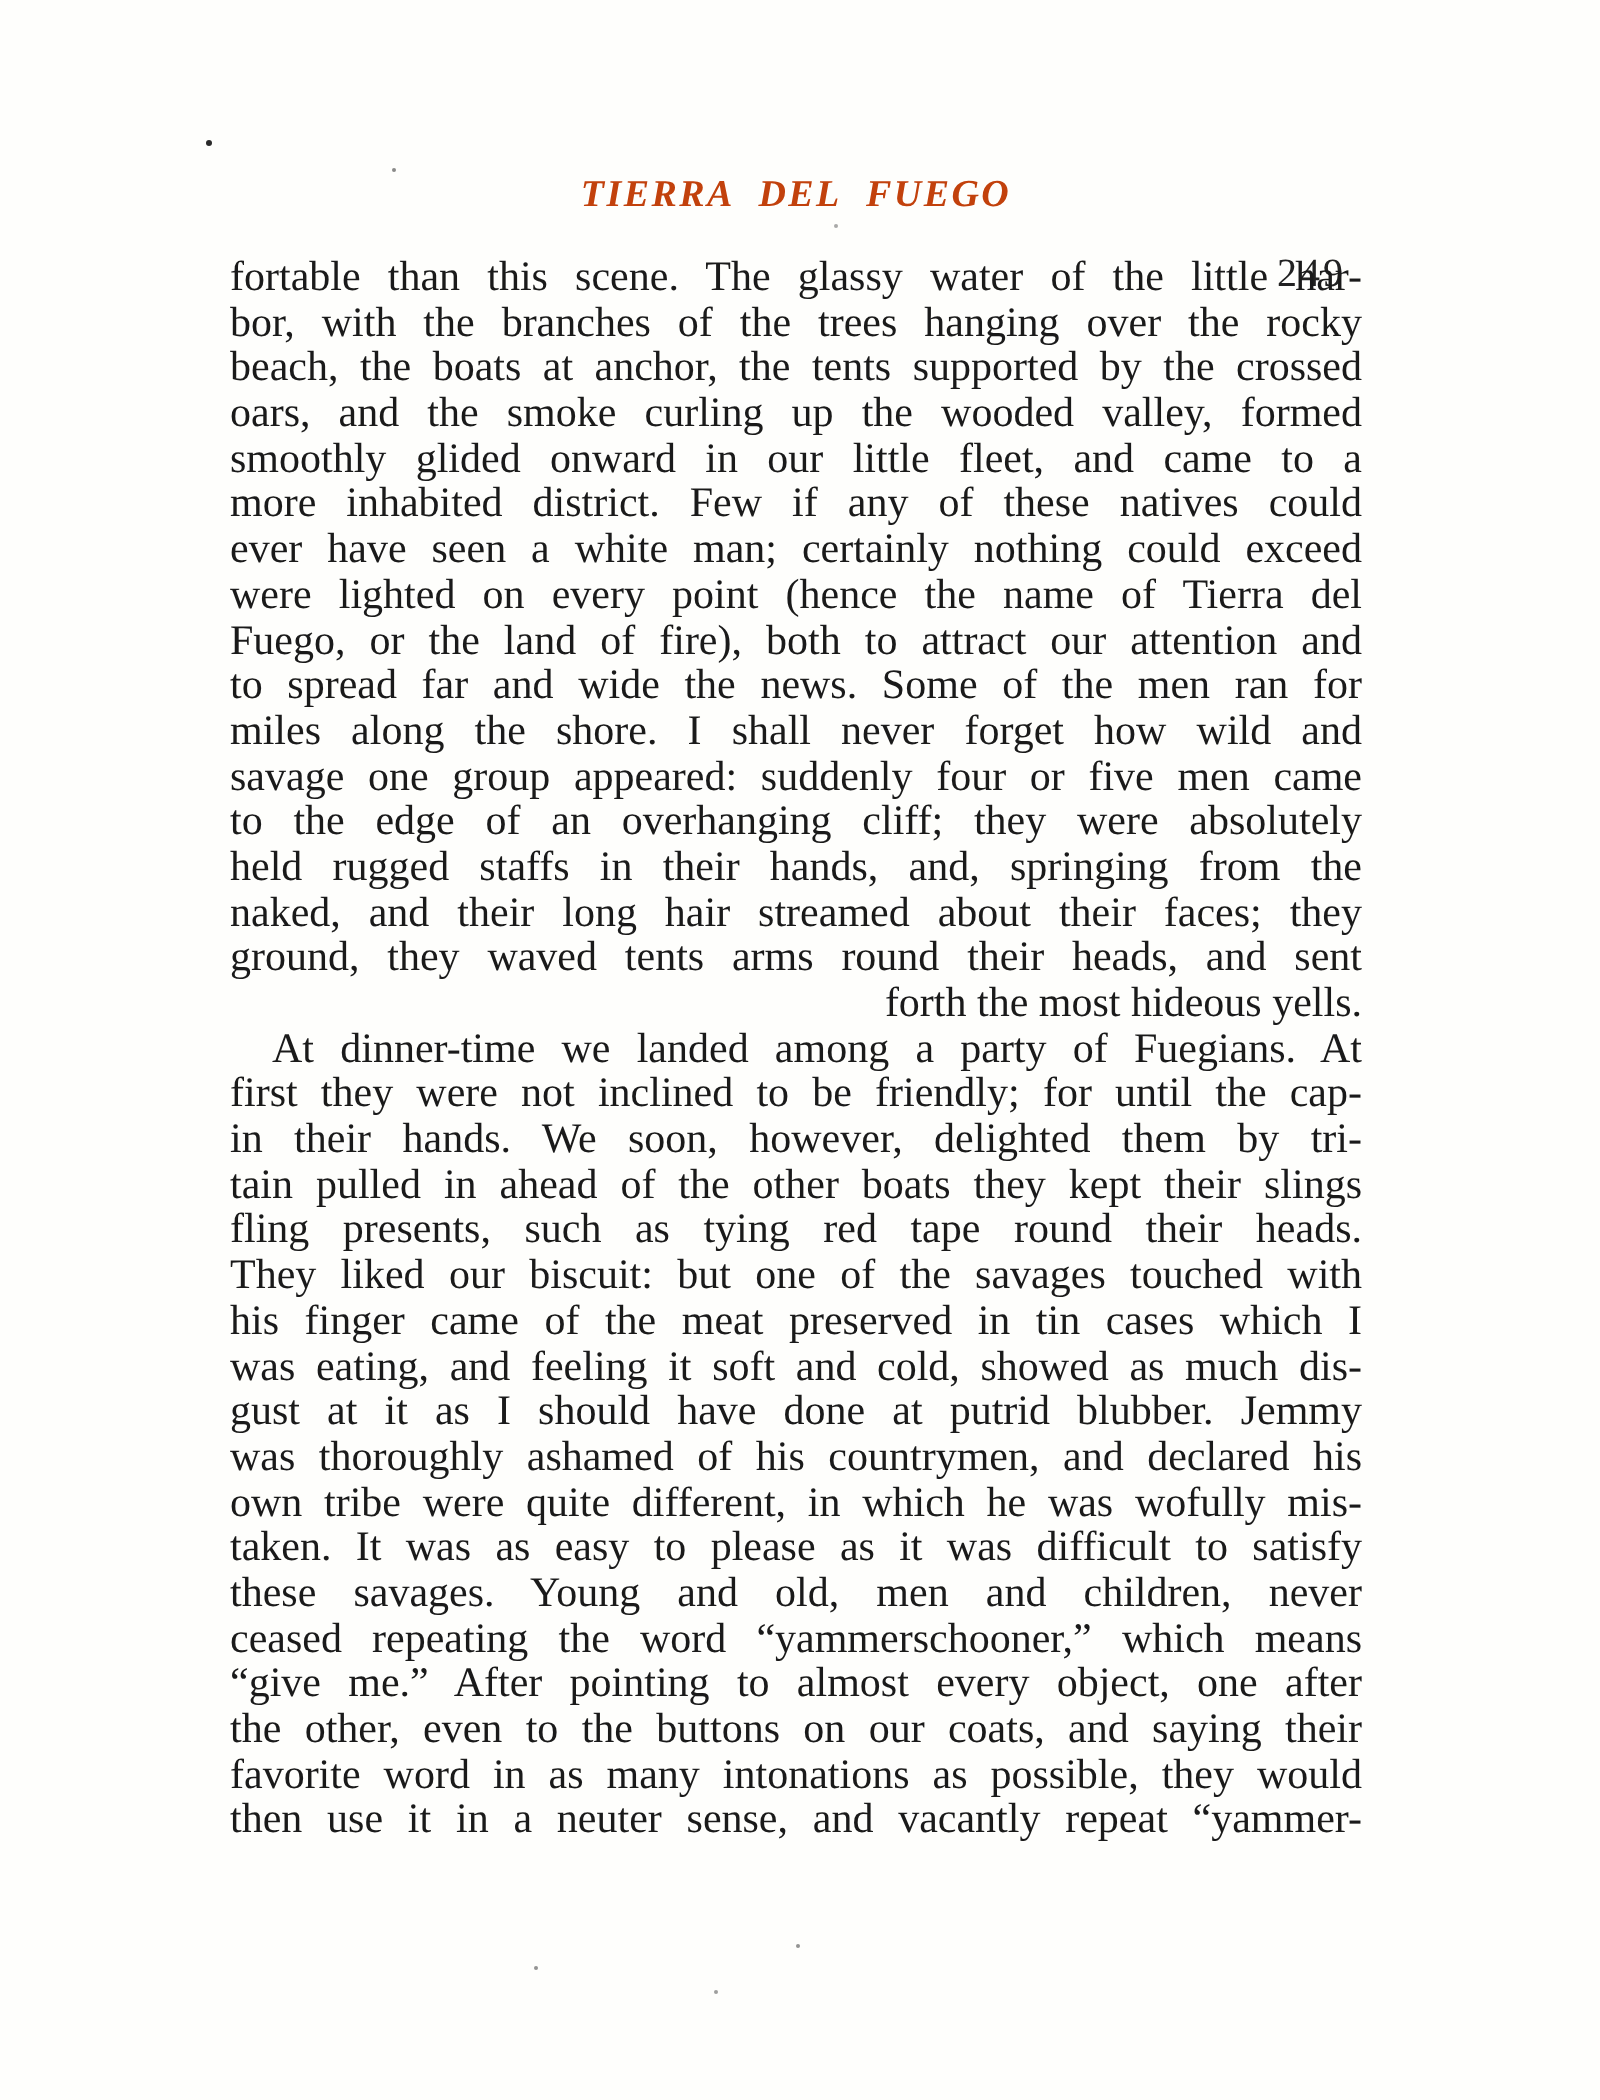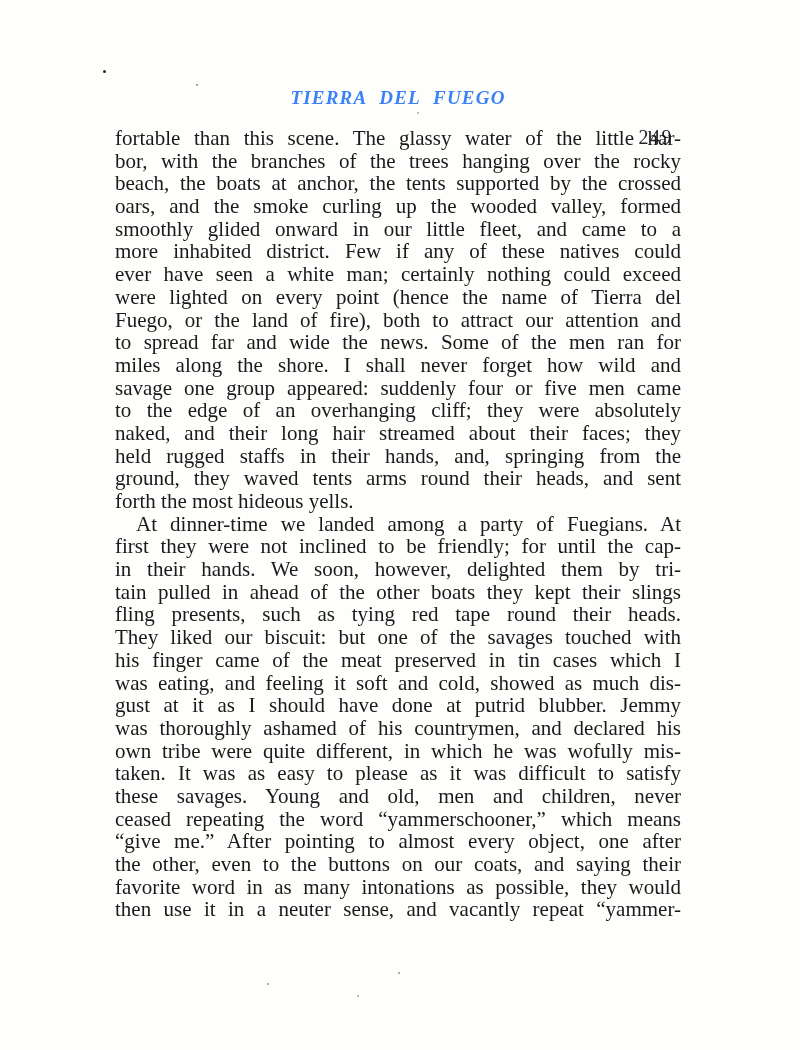--- a/index.html
+++ b/index.html
@@ -27,42 +27,42 @@
     position: absolute;
     left: 0;
     right: 0;
     top: 2px;
     text-align: center;
     font-style: italic;
     font-weight: bold;
     font-size: 19px;
     letter-spacing: 1.2px;
     word-spacing: 7px;
-    color: #3b82f6;
+    color: #c2410c;
   }
   .page-number {
     position: absolute;
     right: 8px;
     top: 0;
     font-size: 20px;
     letter-spacing: 1.5px;
     color: #222222;
     margin-top: 41px;
   }
   .page-body {
     position: absolute;
     left: 115px;
     top: 127px;
     width: 566px;
     font-size: 21px;
     line-height: 22.7px;
   }
   .text-line {
     height: 22.7px;
-    text-align: left;
+    text-align: right;
     white-space: normal;
   }
   .text-line.j {
     text-align: justify;
     text-align-last: justify;
   }
   .text-line.indent {
     text-indent: 21px;
   }
   .speck {
@@ -88,22 +88,22 @@
       <div class="text-line j">oars, and the smoke curling up the wooded valley, formed</div>
       <div class="text-line j">smoothly glided onward in our little fleet, and came to a</div>
       <div class="text-line j">more inhabited district.  Few if any of these natives could</div>
       <div class="text-line j">ever have seen a white man; certainly nothing could exceed</div>
       <div class="text-line j">were lighted on every point (hence the name of Tierra del</div>
       <div class="text-line j">Fuego, or the land of fire), both to attract our attention and</div>
       <div class="text-line j">to spread far and wide the news.  Some of the men ran for</div>
       <div class="text-line j">miles along the shore.  I shall never forget how wild and</div>
       <div class="text-line j">savage one group appeared: suddenly four or five men came</div>
       <div class="text-line j">to the edge of an overhanging cliff; they were absolutely</div>
+      <div class="text-line j">held rugged staffs in their hands, and, springing from the</div>
       <div class="text-line j">naked, and their long hair streamed about their faces; they</div>
-      <div class="text-line j">held rugged staffs in their hands, and, springing from the</div>
       <div class="text-line j">ground, they waved tents arms round their heads, and sent</div>
       <div class="text-line">forth the most hideous yells.</div>
       <div class="text-line j indent">At dinner-time we landed among a party of Fuegians.  At</div>
       <div class="text-line j">first they were not inclined to be friendly; for until the cap-</div>
       <div class="text-line j">in their hands.  We soon, however, delighted them by tri-</div>
       <div class="text-line j">tain pulled in ahead of the other boats they kept their slings</div>
       <div class="text-line j">fling presents, such as tying red tape round their heads.</div>
       <div class="text-line j">They liked our biscuit: but one of the savages touched with</div>
       <div class="text-line j">his finger came of the meat preserved in tin cases which I</div>
       <div class="text-line j">was eating, and feeling it soft and cold, showed as much dis-</div>

